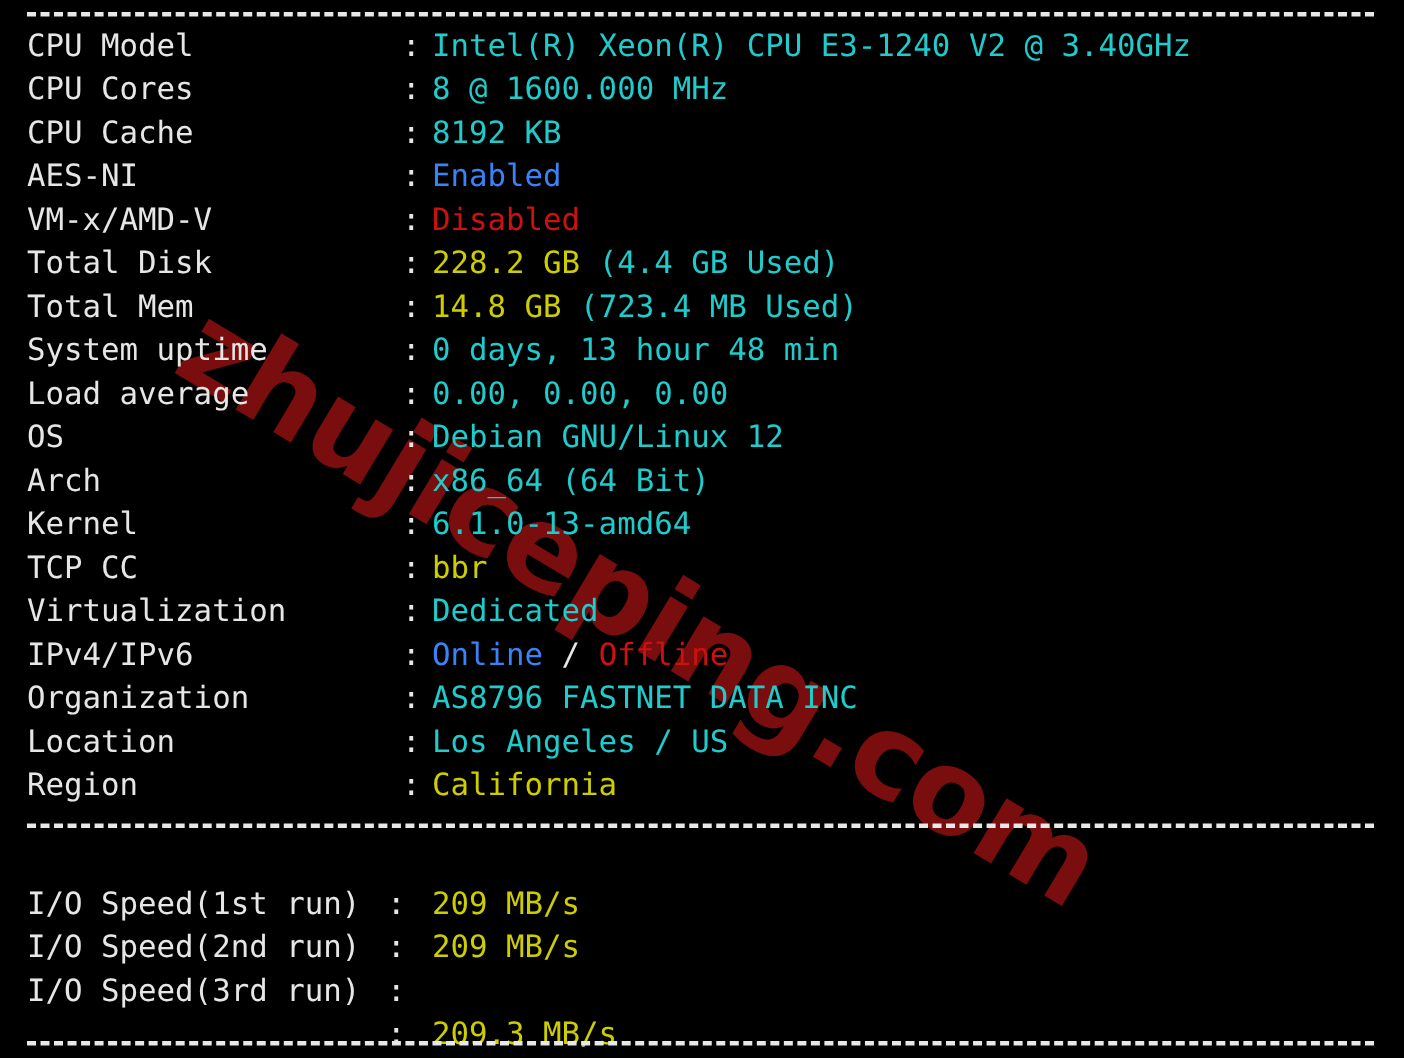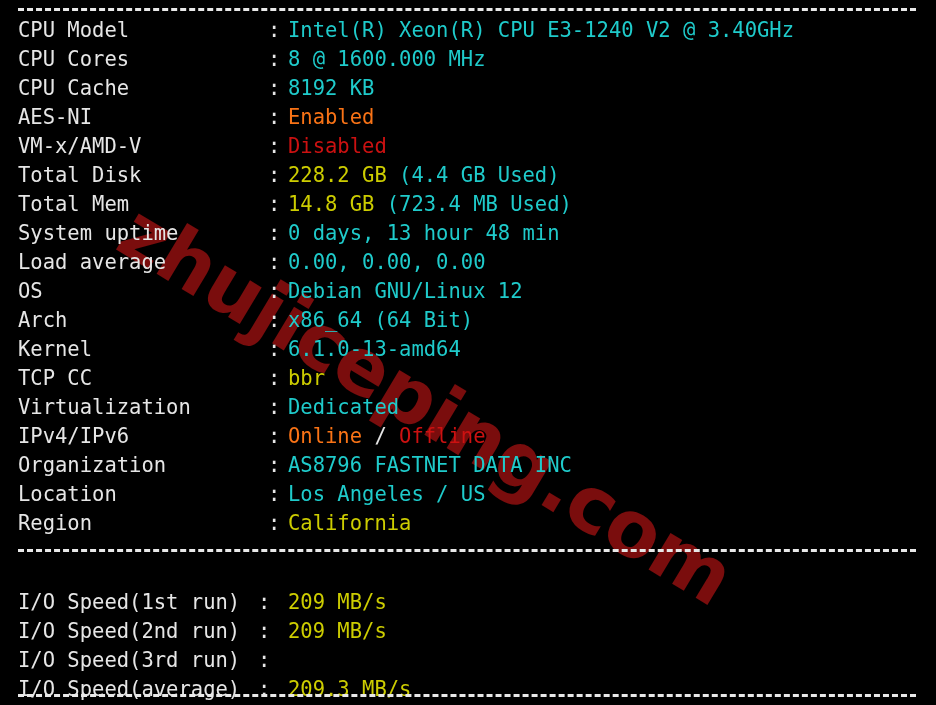--- a/index.html
+++ b/index.html
@@ -90,21 +90,21 @@
     position: absolute;
     left: 288px;
     top: 0;
     text-align: center;
   }
   .io .sep   { left: 258px; }
   .io .value { left: 288px; }
 
   .c-cyan   { color: #1fcbcb; }
   .c-yellow { color: #cdcd00; }
-  .c-green  { color: #f97316; }
+  .c-green  { color: #3b82f6; }
   .c-red    { color: #cc1111; }
   .c-white  { color: #e6e6e6; }
 </style>
 </head>
 <body>
 
 <div id="terminal">
 
   <div id="watermark">zhujiceping.com</div>
 
@@ -128,18 +128,18 @@
         <div class="line"><span class="label">IPv4/IPv6</span><span class="sep">:</span><span class="value"><span class="c-green">Online</span><span class="c-white"> / </span><span class="c-red">Offline</span></span></div>
         <div class="line"><span class="label">Organization</span><span class="sep">:</span><span class="value"><span class="c-cyan">AS8796 FASTNET DATA INC</span></span></div>
         <div class="line"><span class="label">Location</span><span class="sep">:</span><span class="value"><span class="c-cyan">Los Angeles / US</span></span></div>
         <div class="line"><span class="label">Region</span><span class="sep">:</span><span class="value"><span class="c-yellow">California</span></span></div>
       </div>
     <div class="rule" id="rule-mid"></div>
     <div class="block" id="block-io">
         <div class="line io"><span class="label">I/O Speed(1st run)</span><span class="sep">:</span><span class="value"><span class="c-yellow">209 MB/s</span></span></div>
         <div class="line io"><span class="label">I/O Speed(2nd run)</span><span class="sep">:</span><span class="value"><span class="c-yellow">209 MB/s</span></span></div>
         <div class="line io"><span class="label">I/O Speed(3rd run)</span><span class="sep">:</span></div>
-        <div class="line io"><span class="label">I/O Speed(average)</span><span class="sep">:</span><span class="value"><span class="c-yellow">209.3 MB/s</span></span></div>
+        <div class="line io"><span class="sep">:</span><span class="value"><span class="c-yellow">209.3 MB/s</span></span></div>
       </div>
     <div class="rule" id="rule-bottom"></div>
   </div>
 
 </div>
 
 </body></html>

